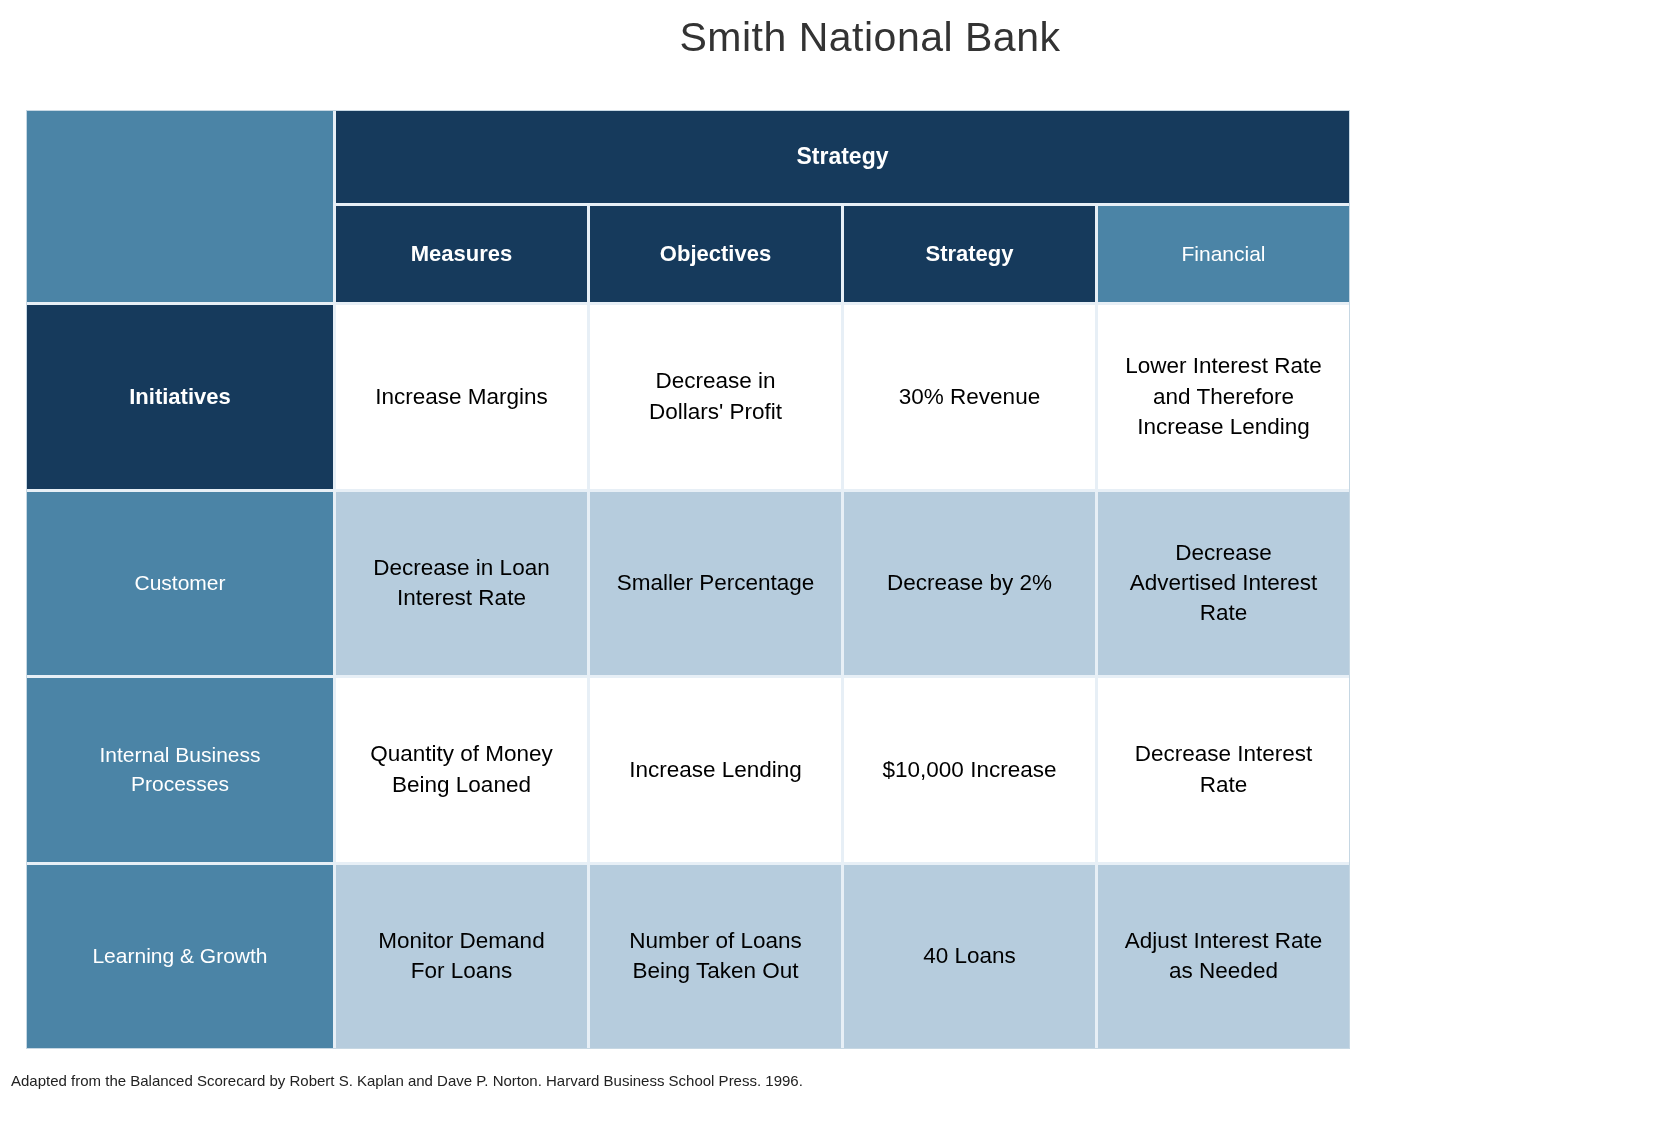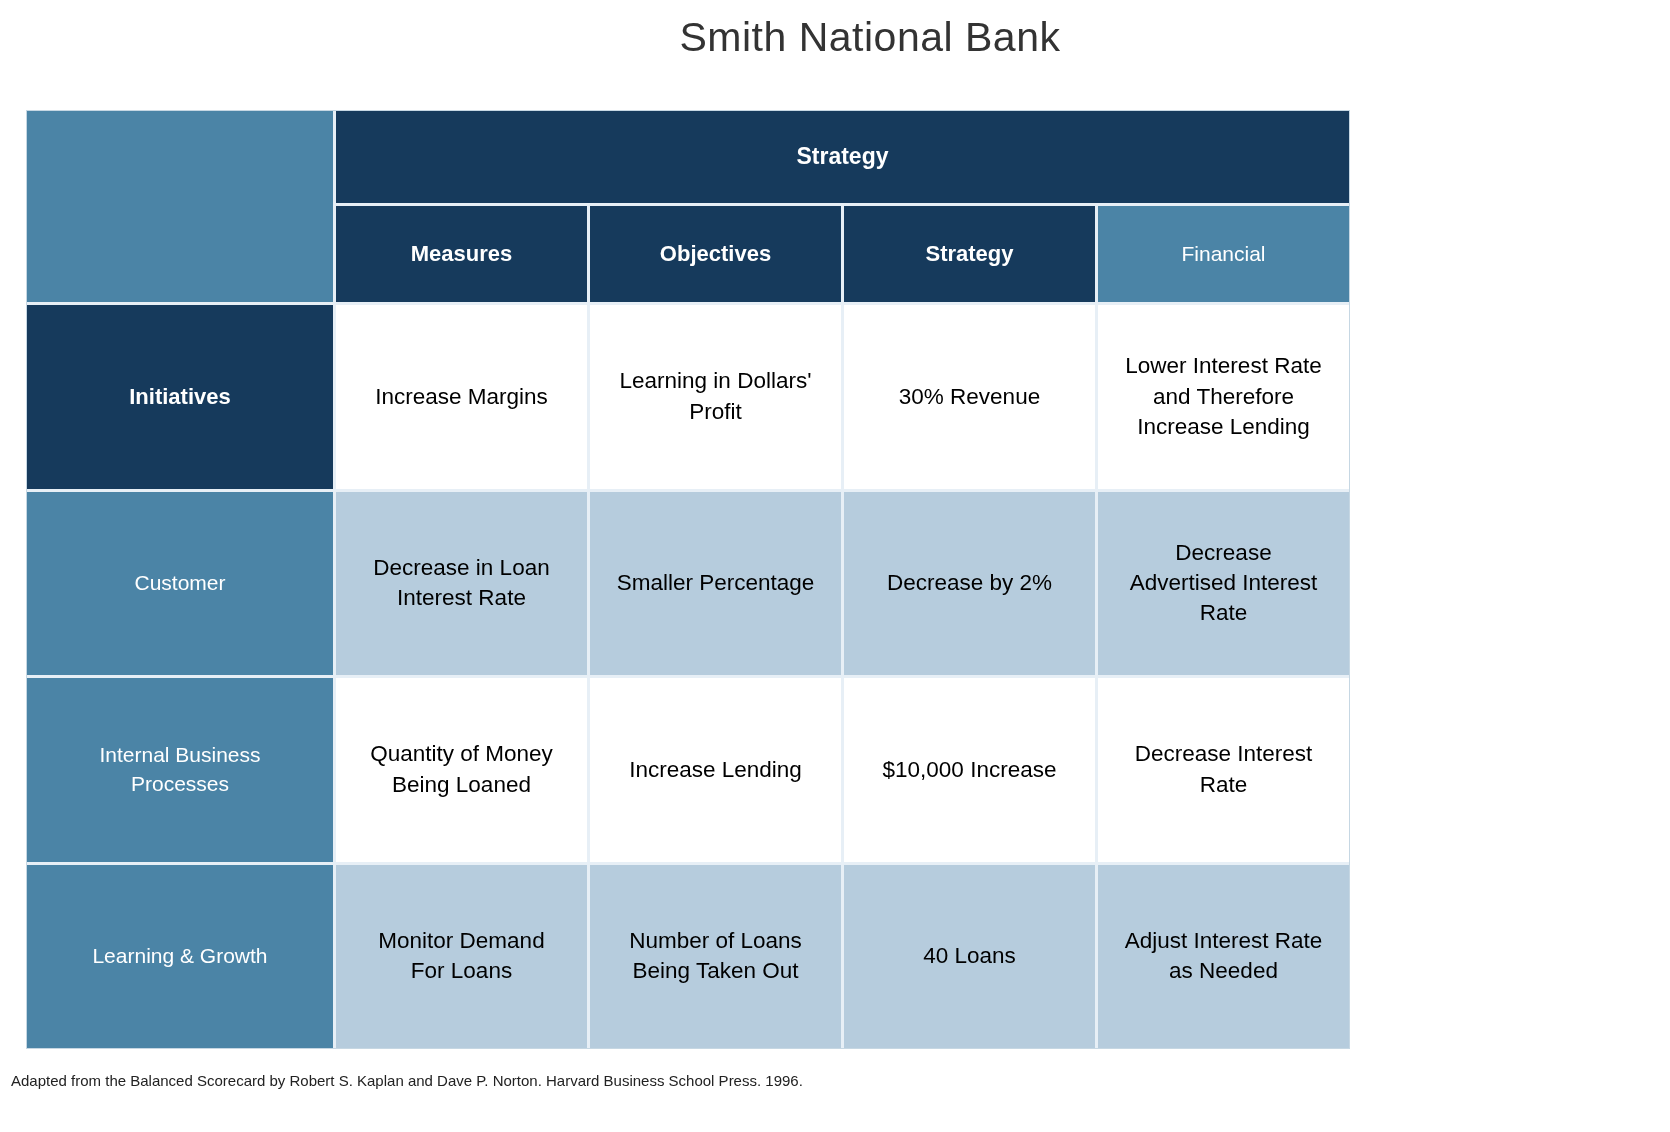--- a/index.html
+++ b/index.html
@@ -100,21 +100,21 @@
     <div class="cell corner"></div>
     <div class="cell strategy">Strategy</div>
 
     <div class="cell subheader">Measures</div>
     <div class="cell subheader">Objectives</div>
     <div class="cell subheader">Strategy</div>
     <div class="cell rowheader">Financial</div>
 
     <div class="cell subheader">Initiatives</div>
     <div class="cell data row-even">Increase Margins</div>
-    <div class="cell data row-even">Learning in Dollars' Profit</div>
+    <div class="cell data row-even">Decrease in Dollars' Profit</div>
     <div class="cell data row-even">30% Revenue</div>
     <div class="cell data row-even">Lower Interest Rate and Therefore Increase Lending</div>
 
     <div class="cell rowheader">Customer</div>
     <div class="cell data row-odd">Decrease in Loan Interest Rate</div>
     <div class="cell data row-odd">Smaller Percentage</div>
     <div class="cell data row-odd">Decrease by 2%</div>
     <div class="cell data row-odd">Decrease Advertised Interest Rate</div>
 
     <div class="cell rowheader">Internal Business Processes</div>

